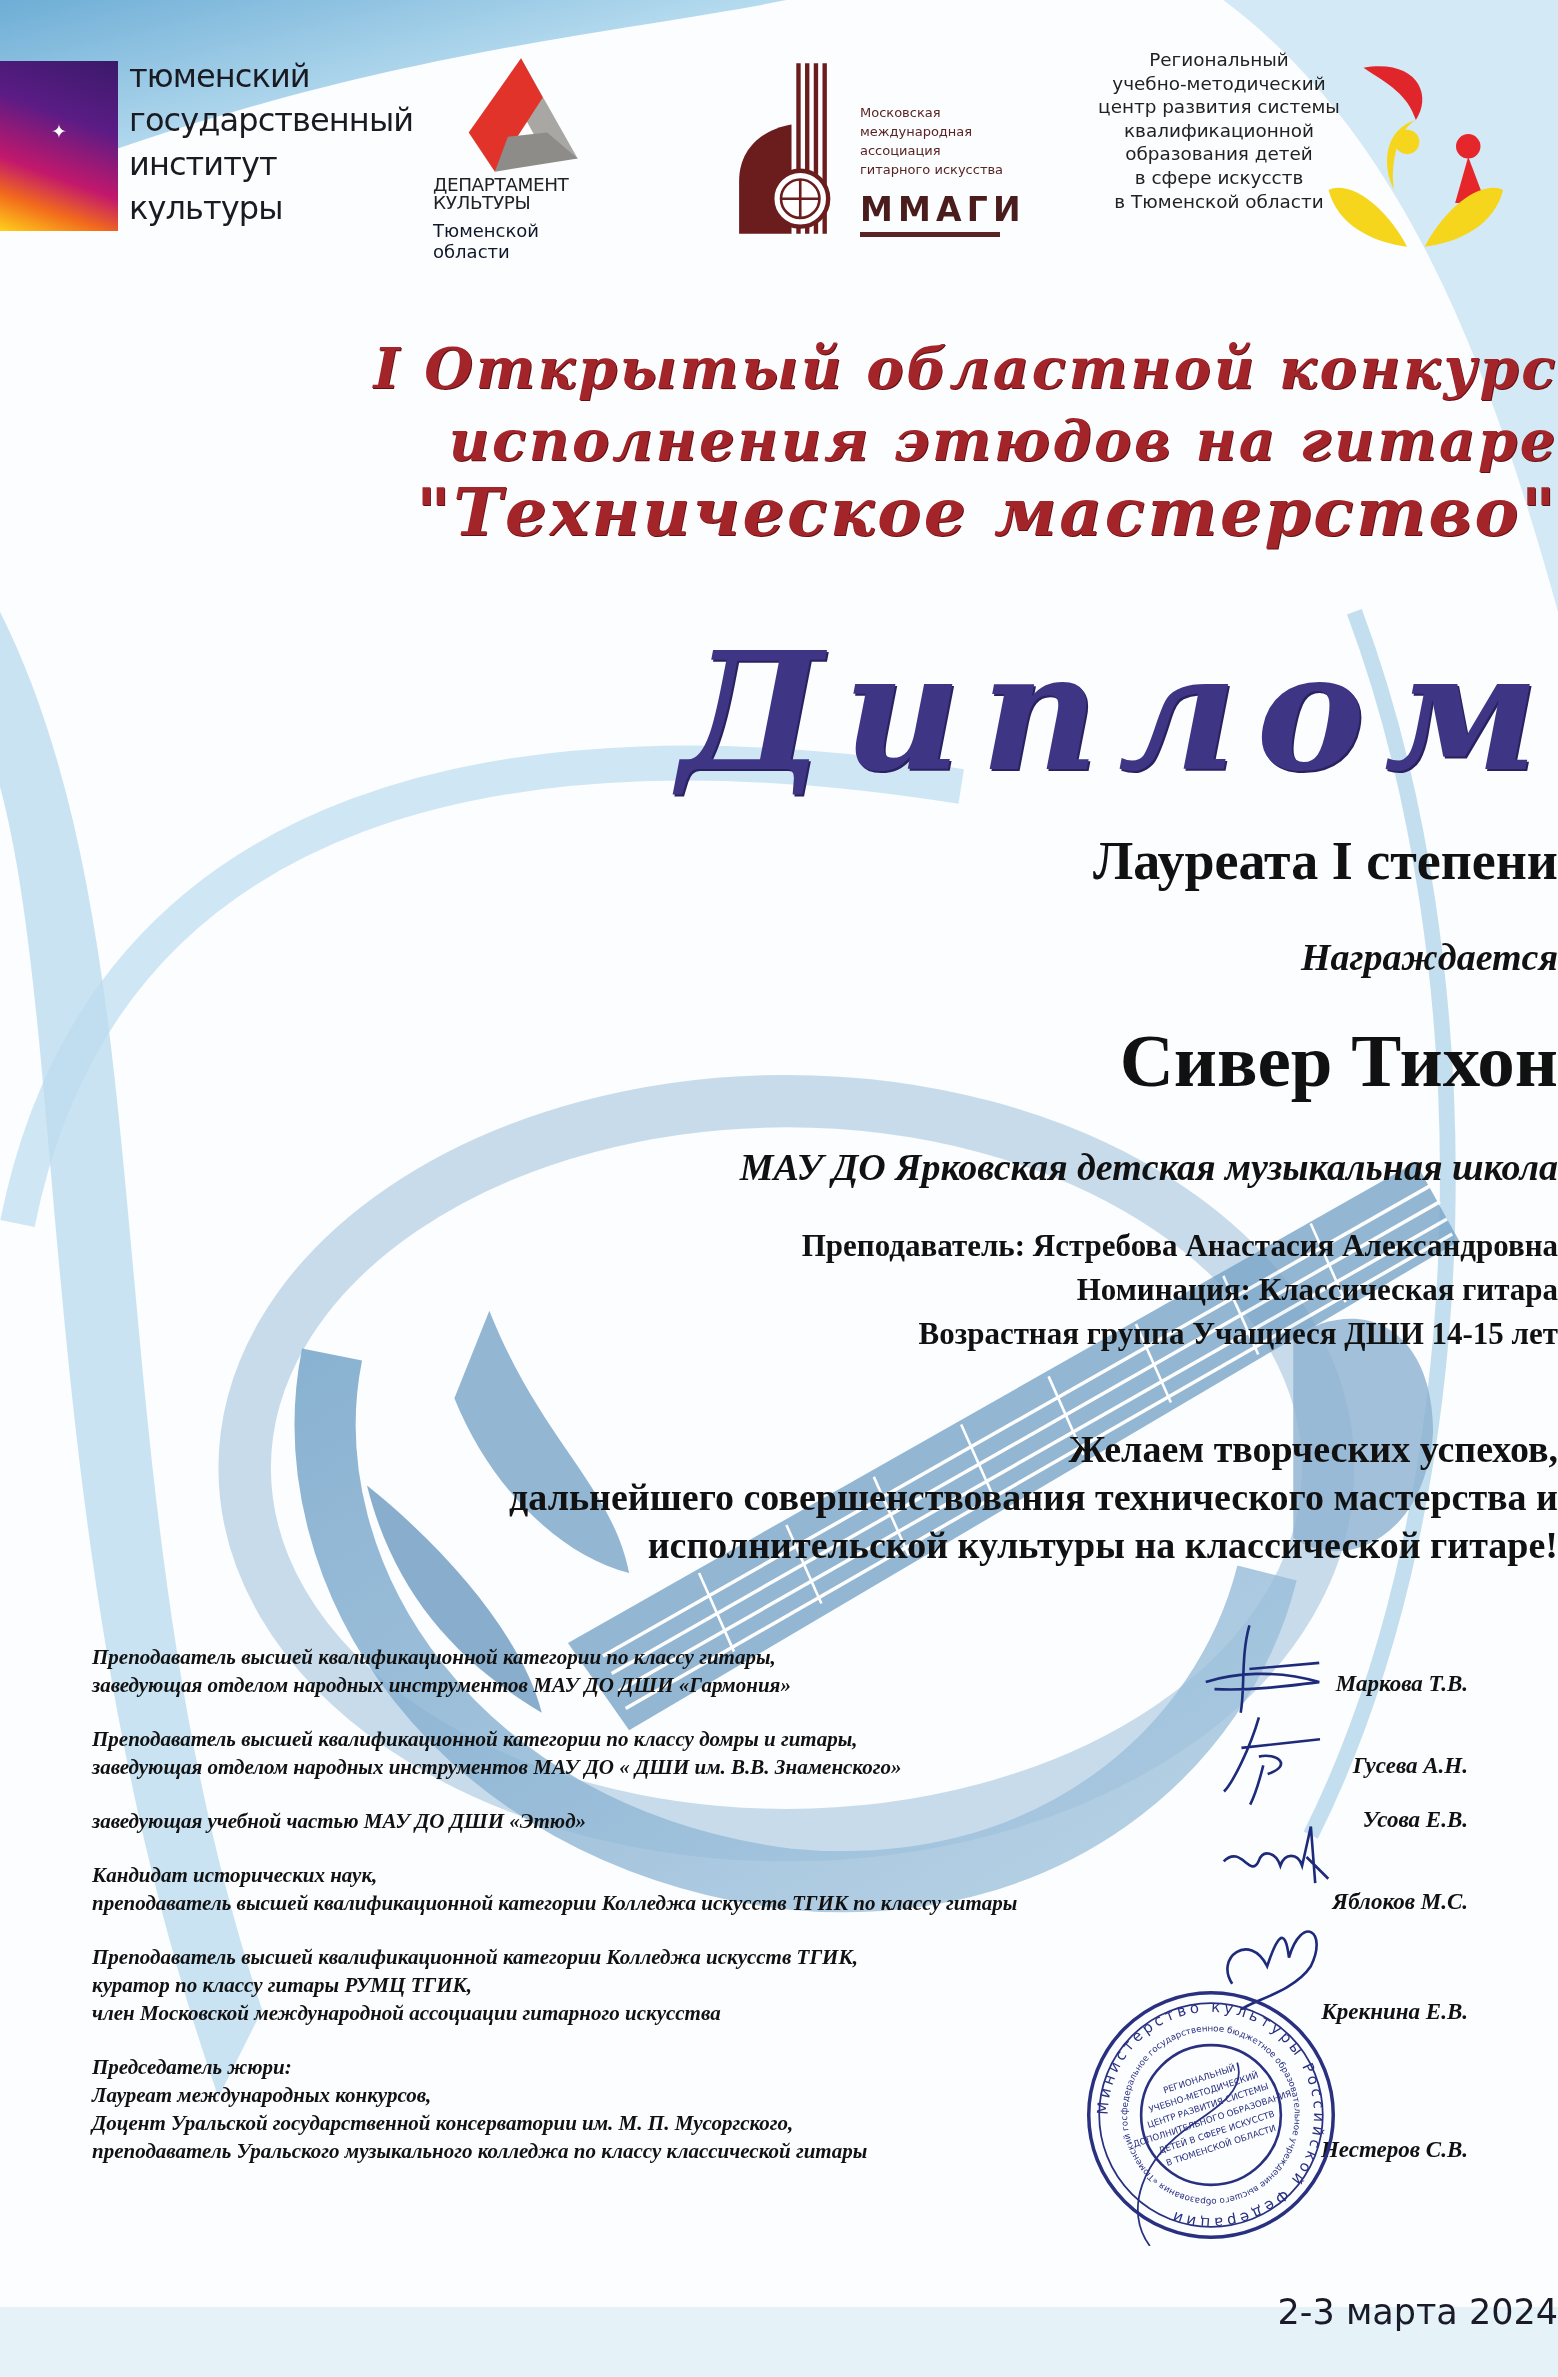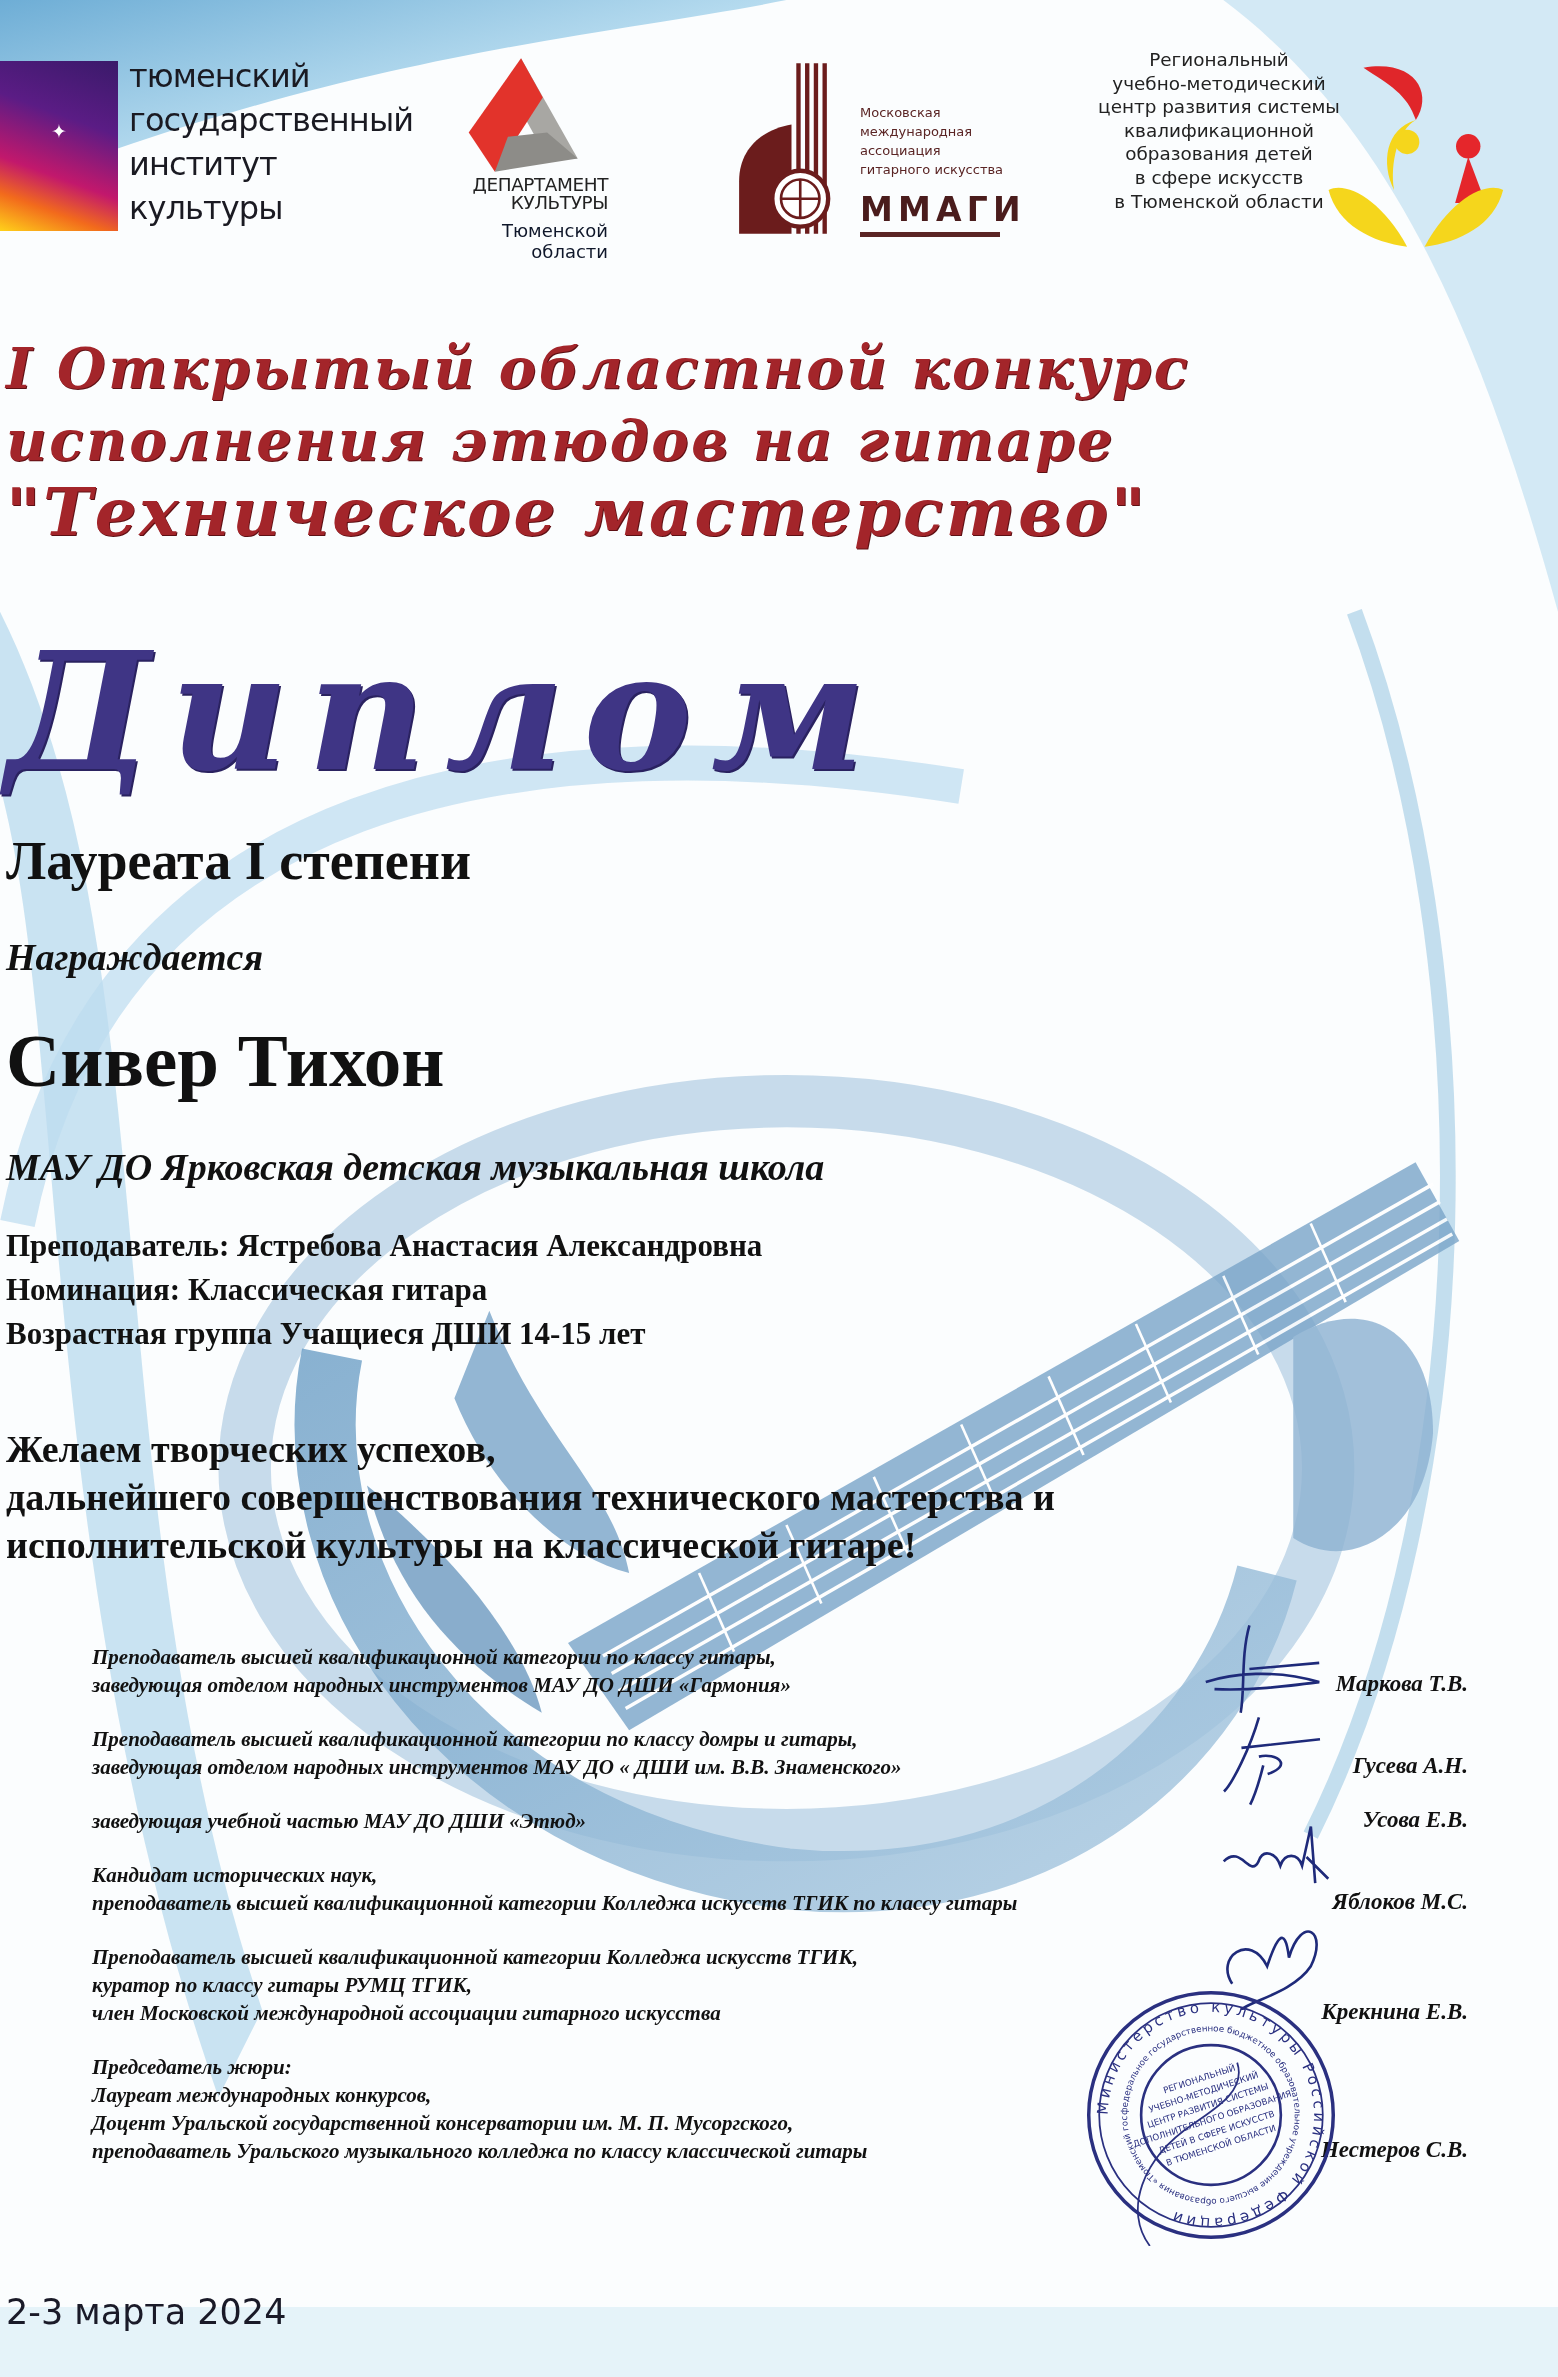--- a/index.html
+++ b/index.html
@@ -4,34 +4,34 @@
 <style>
   html, body { margin: 0; padding: 0; }
   body {
     width: 1558px; height: 2377px; position: relative; overflow: hidden;
     background: #fbfdfe;
     font-family: "Liberation Serif", serif;
     color: #111;
   }
   .bg { position: absolute; inset: 0; z-index: 0; }
   .layer { position: absolute; z-index: 2; }
-  .center { left: 0; right: 0; text-align: left; margin-left: 6px; }
+  .center { left: 0; right: 0; text-align: right; }
 
   
   .logo-tgik { left: 0; top: 54px; width: 411px; height: 184px; }
   .tgik-square {
     position: absolute; left: 0; top: 7px; width: 118px; height: 170px;
     background: linear-gradient(200deg, #3a1a6a 0%, #5b1c85 35%, #c2186c 65%, #f26a1c 82%, #ffd11a 100%);
   }
   .tgik-star { position: absolute; left: 51px; top: 59px; color: #fff; font-size: 19px; font-family: "DejaVu Sans", sans-serif; }
   .tgik-text {
     position: absolute; left: 129px; top: 0; font-family: "DejaVu Sans", sans-serif;
     font-size: 32px; line-height: 44px; color: #1a1a22; letter-spacing: -0.9px;
   }
-  .logo-dept { left: 433px; top: 54px; width: 175px; height: 201px; text-align: right; }
+  .logo-dept { left: 433px; top: 54px; width: 175px; height: 201px; text-align: left; }
   .dept-mark { width: 122px; height: 122px; margin: 0 auto; display: block; }
   .dept-t1 { font-family: "DejaVu Sans", sans-serif; font-size: 18.4px; line-height: 18.4px; color: #222; letter-spacing: -0.4px; }
   .dept-t2 { font-family: "DejaVu Sans", sans-serif; font-size: 18px; color: #0f172a; margin-top: 7px; }
 
   .logo-mmagi { left: 739px; top: 59px; width: 315px; height: 184px; }
   .mmagi-mark { position: absolute; left: 0; top: 0; width: 105px; height: 179px; }
   .mmagi-small {
     position: absolute; left: 121px; top: 44px; font-family: "DejaVu Sans", sans-serif;
     font-size: 13px; line-height: 19px; color: #5a2424;
   }

